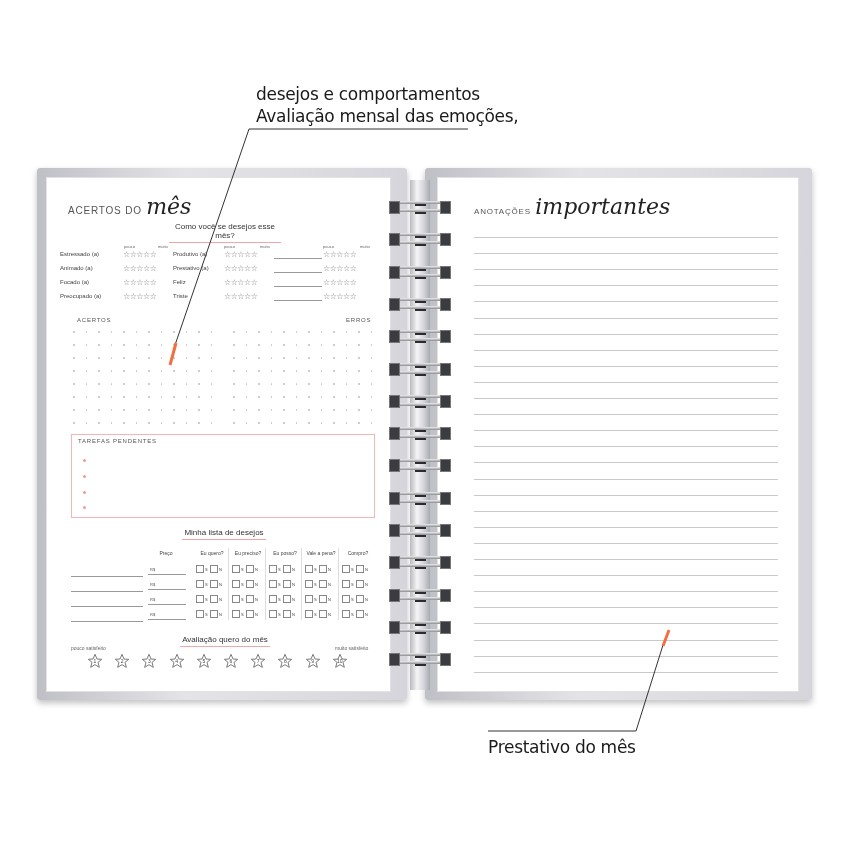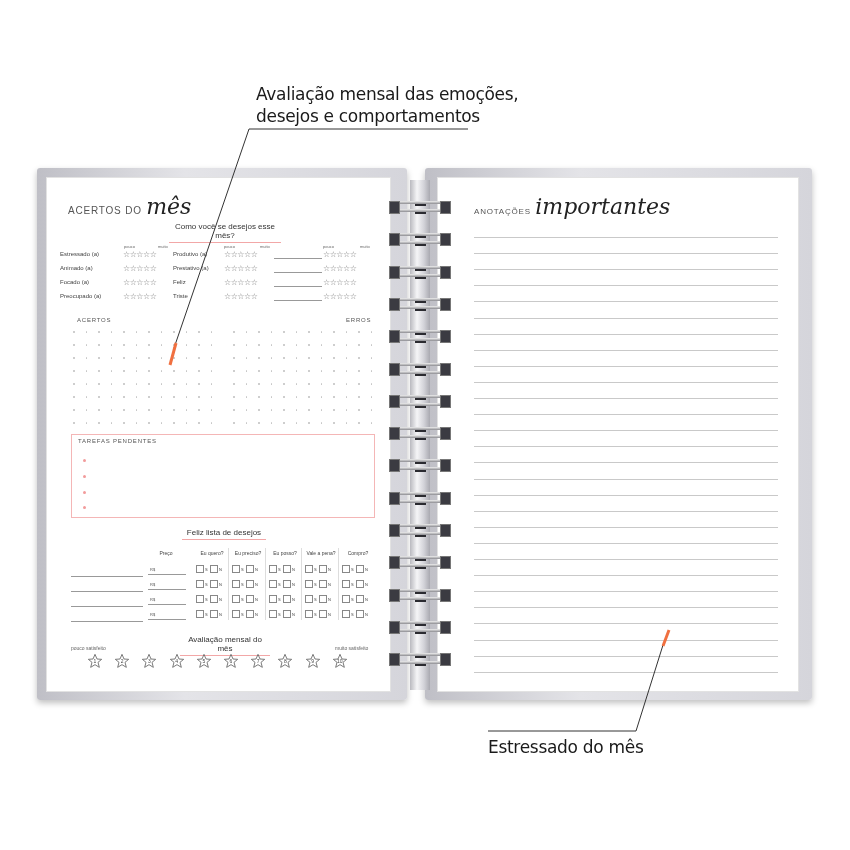--- a/index.html
+++ b/index.html
@@ -29,25 +29,25 @@
   .cbl{position:absolute;font-size:4px;color:#444;}
   .rs{position:absolute;font-size:4px;color:#555;}
   .rate-star{position:absolute;width:16px;height:16px;}
   .rate-num{position:absolute;width:16px;top:5px;text-align:center;font-size:5px;color:#444;}
   .rline{position:absolute;height:1px;background:#c9c9c9;}
 </style>
 </head>
 <body>
 
 <div class="abs callout-text" style="left:256px;top:83px;">
+  <div>desejos e comportamentos</div>
   <div>Avaliação mensal das emoções,</div>
-  <div>desejos e comportamentos</div>
 </div>
 
-<div class="abs callout-text" style="left:488px;top:736px;">Estressado do mês</div>
+<div class="abs callout-text" style="left:488px;top:736px;">Prestativo do mês</div>
 
 <div class="cover" style="left:37px;top:168px;width:370px;height:532px;"></div>
 <div class="cover" style="left:425px;top:168px;width:387px;height:532px;"></div>
 
 <div class="spine" style="left:410px;top:180px;width:20px;height:510px;"></div>
 
 <div class="page" style="left:46px;top:177px;width:345px;height:515px;">
 
   <div class="abs" style="left:22px;top:17px;">
     <span class="hdr-small" style="font-size:10px;">ACERTOS DO</span>
@@ -288,21 +288,21 @@
     </div>
 
   <div class="tasks" style="left:25px;top:257px;width:302px;height:82px;">
     <div class="abs hdr-small" style="left:6px;top:3px;font-size:6px;">TAREFAS PENDENTES</div>
     <div class="bullet" style="left:11px;top:24px;"></div>
     <div class="bullet" style="left:11px;top:40px;"></div>
     <div class="bullet" style="left:11px;top:56px;"></div>
     <div class="bullet" style="left:11px;top:71px;"></div>
   </div>
 
-  <div class="abs subttl" style="left:136px;top:351px;width:84px;">Feliz lista de desejos</div>
+  <div class="abs subttl" style="left:136px;top:351px;width:84px;">Minha lista de desejos</div>
   <div class="wl-head" style="left:105px;top:373px;width:30px;">Preço</div>
   <div id="wishlist">
       <div class="wl-head" style="left:148px;top:373px;width:36px;">Eu quero?</div>
       <div class="wl-head" style="left:184px;top:373px;width:36px;">Eu preciso?</div>
       <div class="vsep" style="left:182px;top:371px;height:72px;"></div>
       <div class="wl-head" style="left:221px;top:373px;width:36px;">Eu posso?</div>
       <div class="vsep" style="left:219px;top:371px;height:72px;"></div>
       <div class="wl-head" style="left:257px;top:373px;width:36px;">Vale a pena?</div>
       <div class="vsep" style="left:255px;top:371px;height:72px;"></div>
       <div class="wl-head" style="left:294px;top:373px;width:36px;">Compro?</div>
@@ -394,21 +394,21 @@
       <div class="cb" style="left:259px;top:433px;"></div>
       <div class="cbl" style="left:268px;top:435px;">S</div>
       <div class="cb" style="left:273px;top:433px;"></div>
       <div class="cbl" style="left:282px;top:435px;">N</div>
       <div class="cb" style="left:296px;top:433px;"></div>
       <div class="cbl" style="left:305px;top:435px;">S</div>
       <div class="cb" style="left:310px;top:433px;"></div>
       <div class="cbl" style="left:319px;top:435px;">N</div>
     </div>
 
-  <div class="abs subttl" style="left:134px;top:458px;width:90px;">Avaliação mensal do mês</div>
+  <div class="abs subttl" style="left:134px;top:458px;width:90px;">Avaliação quero do mês</div>
   <div class="abs tiny" style="left:25px;top:468px;font-size:5px;">pouco satisfeito</div>
   <div class="abs tiny" style="left:289px;top:468px;font-size:5px;">muito satisfeito</div>
   <div id="rating-stars">
       <div class="rate-star" style="left:41px;top:476px;"><svg width="16" height="16" viewBox="0 0 24 24">
           <polygon points="12,2 15,9 22,9.5 16.5,14 18.5,21.5 12,17.5 5.5,21.5 7.5,14 2,9.5 9,9" fill="#fff" stroke="#666" stroke-width="1.3"></polygon>
         </svg><div class="rate-num" style="left:0;">1</div></div>
       <div class="rate-star" style="left:68.2px;top:476px;"><svg width="16" height="16" viewBox="0 0 24 24">
           <polygon points="12,2 15,9 22,9.5 16.5,14 18.5,21.5 12,17.5 5.5,21.5 7.5,14 2,9.5 9,9" fill="#fff" stroke="#666" stroke-width="1.3"></polygon>
         </svg><div class="rate-num" style="left:0;">2</div></div>
       <div class="rate-star" style="left:95.4px;top:476px;"><svg width="16" height="16" viewBox="0 0 24 24">

